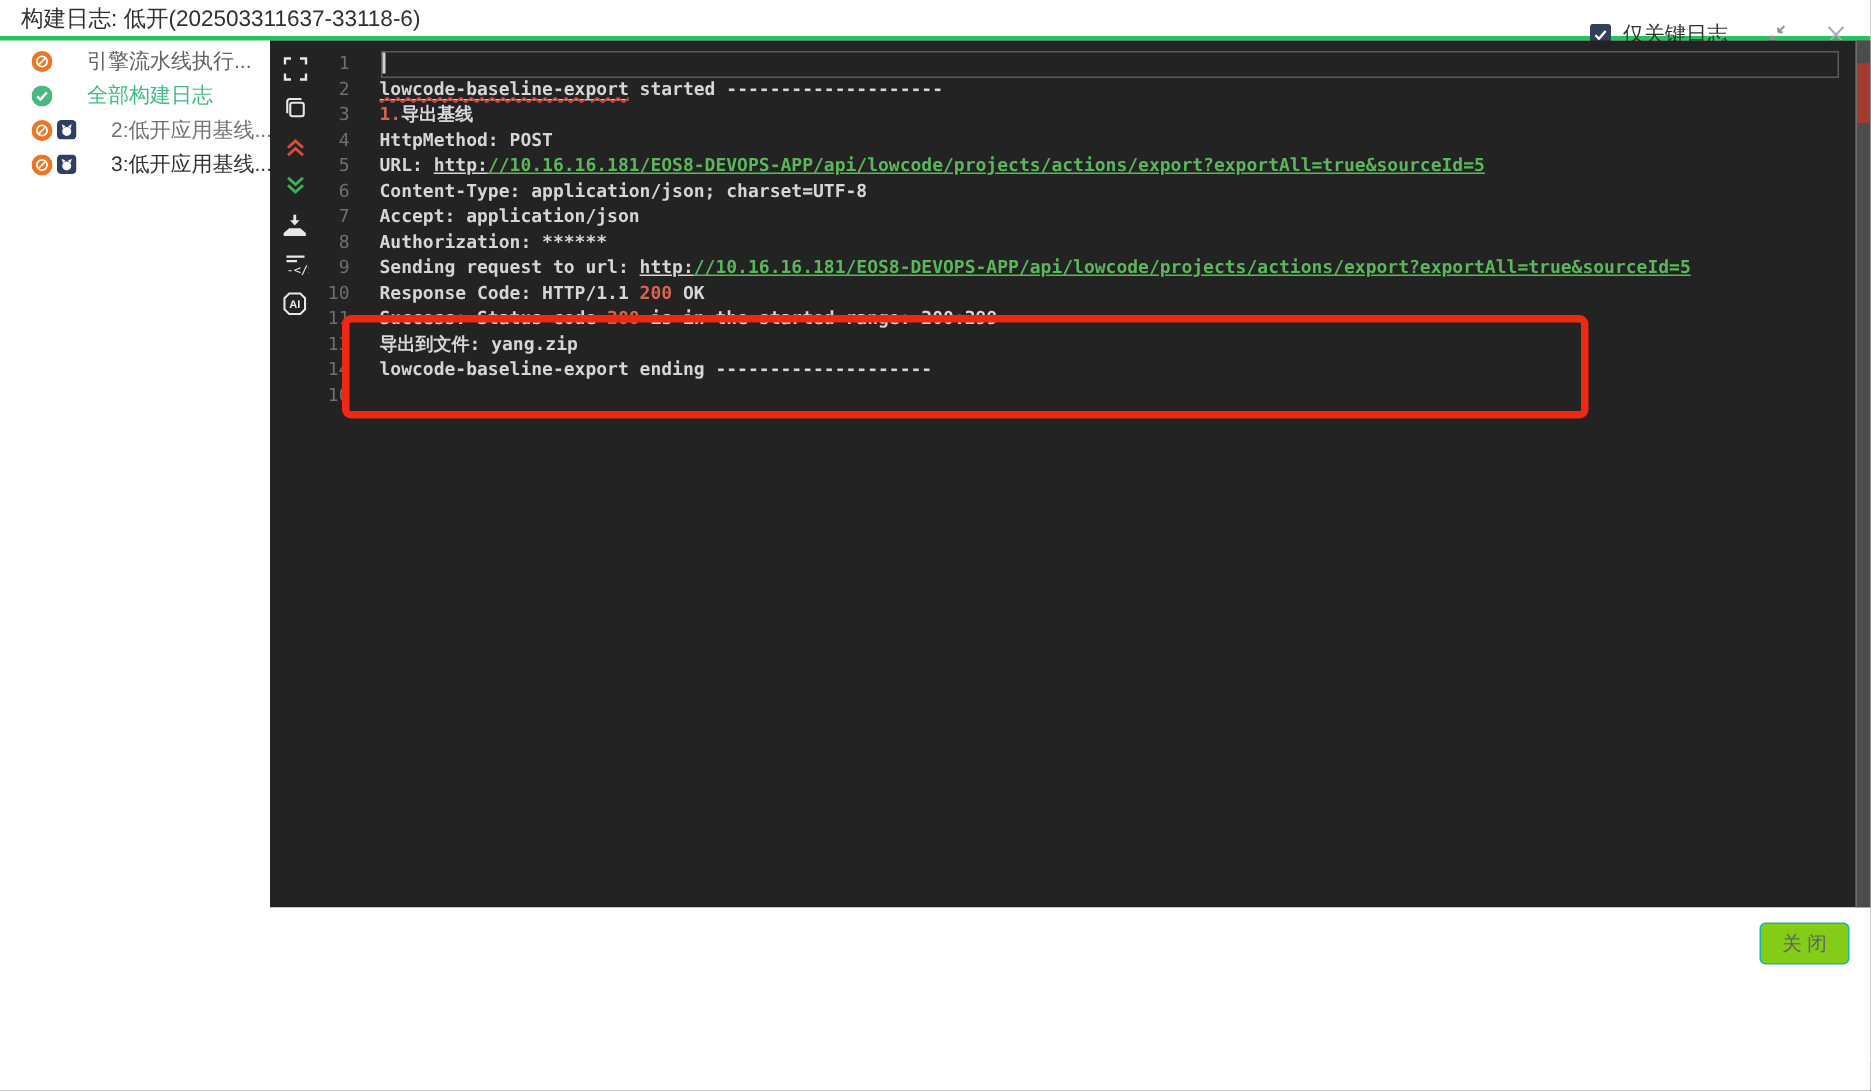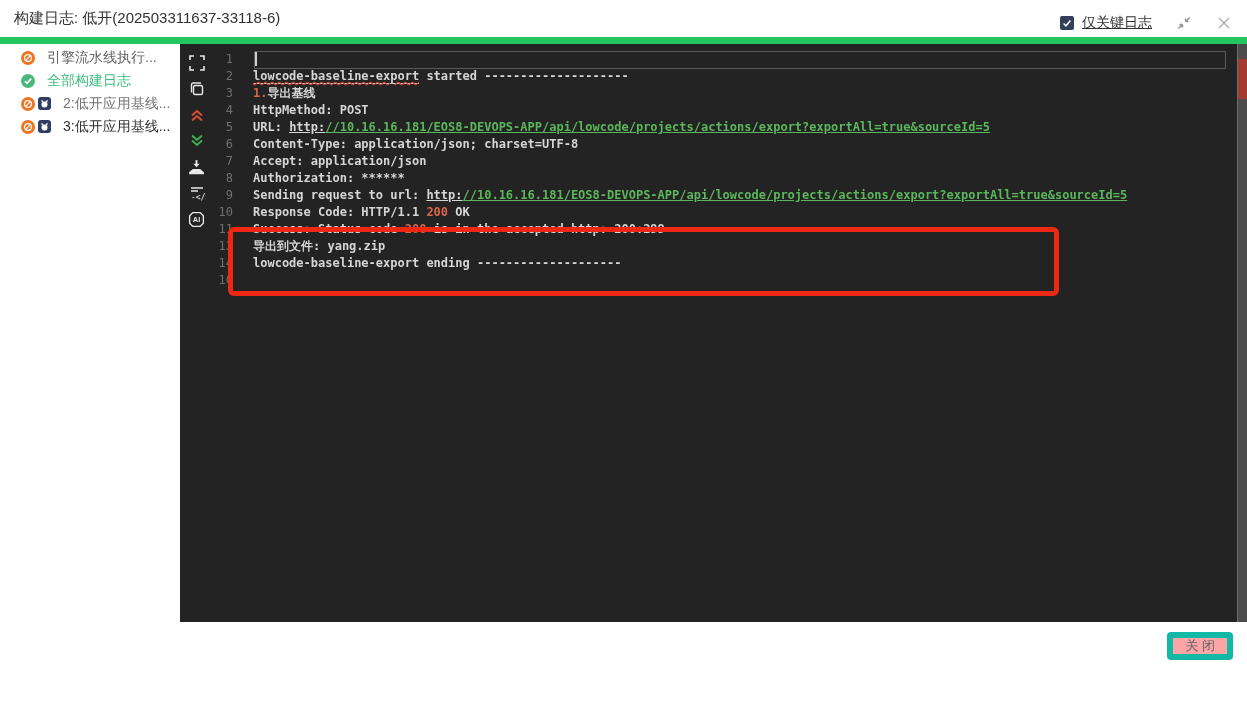--- a/index.html
+++ b/index.html
@@ -1,38 +1,38 @@
 <!DOCTYPE html>
 <html><head>
 <meta charset="utf-8">
 <style>
   * { margin:0; padding:0; box-sizing:border-box; }
   html,body { width:1247px; height:727px; background:#fff; overflow:hidden;
               font-family:"Liberation Sans","DejaVu Sans",sans-serif; }
 
   
-  .header { height:44px; display:flex; align-items:center; position:relative;
-            border-bottom:7px solid #22c55e; background:#fff; }
+  .header { height:27px; display:flex; align-items:center; position:relative;
+            border-bottom:3px solid #22c55e; background:#fff; }
   .title  { margin-left:14px; font-size:15px; color:#303133; }
   .header-right { position:absolute; right:15px; top:0; height:45px; display:flex; align-items:center; }
   .checkbox { width:14px; height:14px; background:#32405a; border-radius:2px;
               display:flex; align-items:center; justify-content:center; cursor:pointer; }
   .cb-label { margin-left:8px; font-size:14px; color:#303133;text-decoration:underline; }
   .hd-icon { margin-left:24px; display:flex; align-items:center; cursor:pointer; }
 
   
   .main { display:flex; height:578px; }
 
   
   .sidebar { width:180px; background:#fff; padding-top:2px; overflow:hidden; }
   .s-item { height:23px; display:flex; align-items:center; padding-left:21px;
             font-size:14px; cursor:pointer; white-space:nowrap; }
   .s-item .st-icon { flex:none; display:flex; }
   .s-item .badge { flex:none; display:flex; margin-left:3px; }
-  .s-label { margin-left:12px; }
+  .s-label { margin-left:23px; }
 
   
   .editor { flex:1; position:relative; background:#232323; overflow:hidden; }
   .tools { position:absolute; left:0; top:6px; width:33px; display:flex;
            flex-direction:column; align-items:center; z-index:3; }
   .tool { height:26px; width:100%; display:flex; align-items:center; justify-content:center; cursor:pointer; }
 
   .log { margin-left:33px; margin-right:10px; padding-top:7px;
          font-family:"DejaVu Sans Mono","Liberation Mono",monospace;
          font-size:12px; font-weight:bold; color:#d6d6d6; }
@@ -51,21 +51,21 @@
   .annotation { position:absolute; left:48px; top:183px; width:831px; height:69px;
                 border:5px solid #ee2813; border-radius:6px; z-index:4; pointer-events:none; }
 
   .scrollbar { position:absolute; right:0; top:0; bottom:0; width:10px;
                background:#4c4c4c; border-left:1px solid #6e6e6e; z-index:2; cursor:pointer; }
   .sb-marker { position:absolute; left:0; right:0; top:15px; height:40px; background:#a23c31; }
 
   
   .footer { height:103px; position:relative; background:#fff; }
   .close-btn { position:absolute; right:14px; top:10px; min-width:60px; height:28px;
-               padding:0 12px; background:#fca5a5; border:6px solid #14b8a6; border-radius:4px;
+               padding:0 12px; background:#84cc16; border:1px solid #14b8a6; border-radius:4px;
                font-size:13px; color:#606266; display:flex; align-items:center;
                justify-content:center; cursor:pointer; }
 </style>
 </head>
 <body>
 
 <div class="header">
   <div class="title">构建日志: 低开(202503311637-33118-6)</div>
   <div class="header-right">
     <span class="checkbox">
@@ -228,21 +228,21 @@
         <div class="row">
           <span class="ln">9</span>
           <span class="code"><span>Sending request to url: </span><span class="c-scheme">http:</span><span class="c-link">//10.16.16.181/EOS8-DEVOPS-APP/api/lowcode/projects/actions/export?exportAll=true&amp;sourceId=5</span></span>
         </div>
         <div class="row">
           <span class="ln">10</span>
           <span class="code"><span>Response Code: HTTP/1.1 </span><span class="c-red">200</span><span> OK</span></span>
         </div>
         <div class="row">
           <span class="ln">11</span>
-          <span class="code"><span>Success: Status code </span><span class="c-red">200</span><span> is in the accepted http: 200:299</span></span>
+          <span class="code"><span>Success: Status code </span><span class="c-red">200</span><span> is in the started range: 200:299</span></span>
         </div>
         <div class="row">
           <span class="ln">13</span>
           <span class="code"><span>导出到文件: yang.zip</span></span>
         </div>
         <div class="row">
           <span class="ln">14</span>
           <span class="code"><span>lowcode-baseline-export ending --------------------</span></span>
         </div>
         <div class="row">

